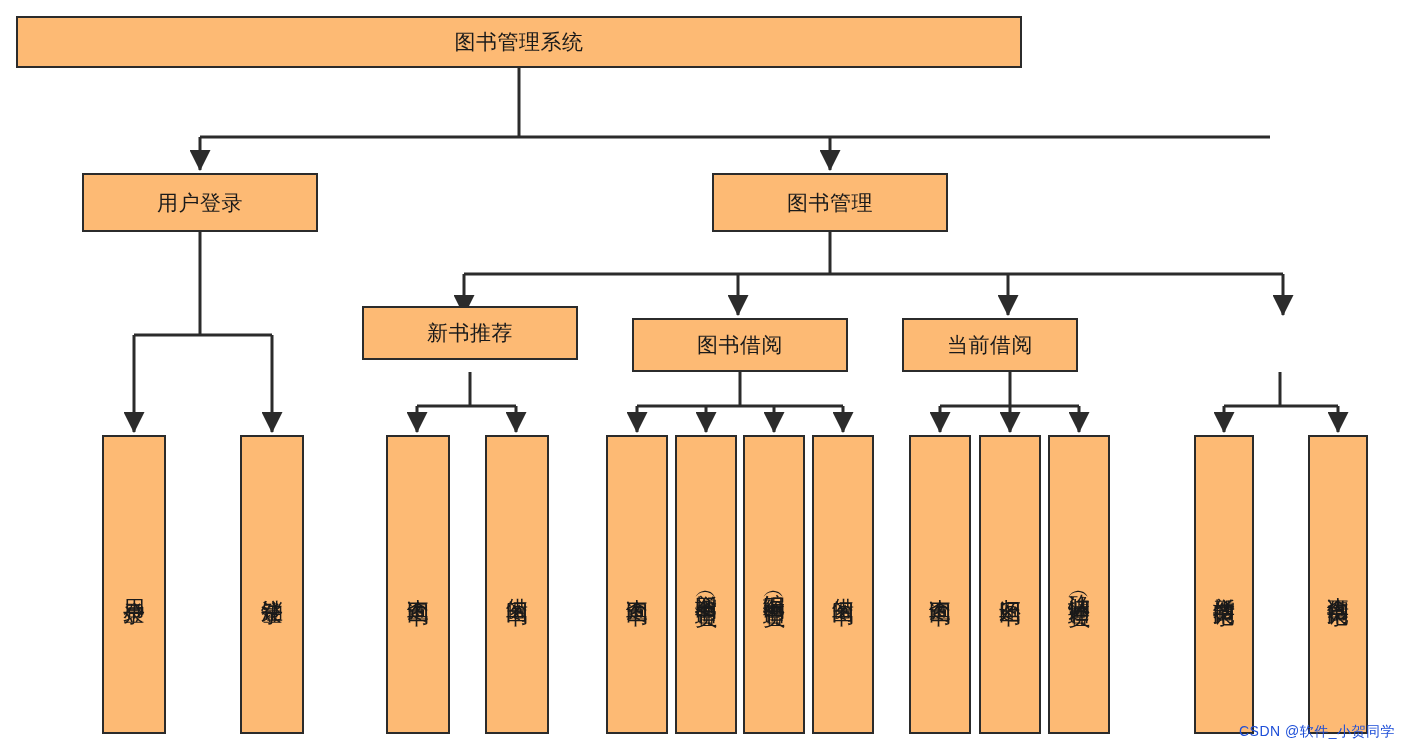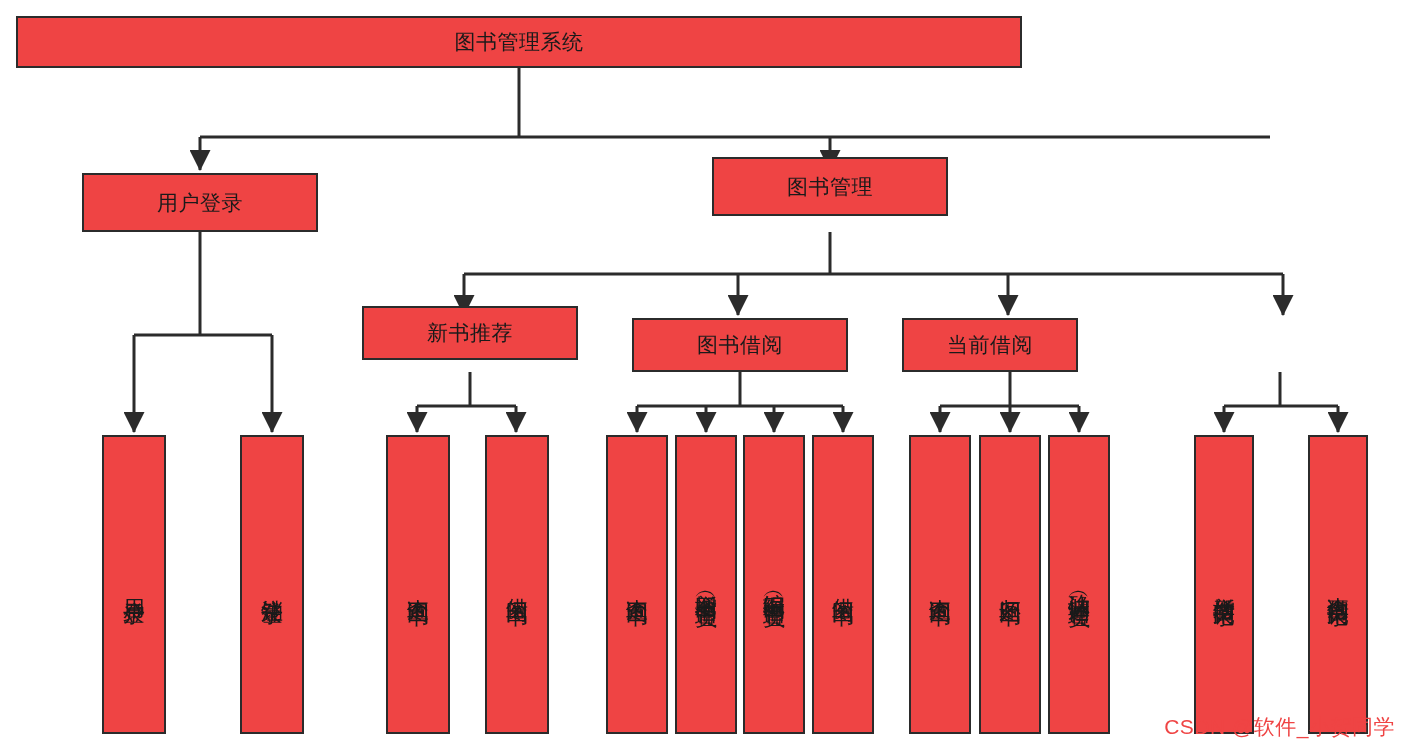--- a/index.html
+++ b/index.html
@@ -21,21 +21,21 @@
     position: absolute;
     left: 0;
     top: 0;
     width: 1405px;
     height: 747px;
   }
   .node {
     position: absolute;
     box-sizing: border-box;
     border: 2px solid #2b2b2b;
-    background: #ef4444;
+    background: #fdba74;
     display: flex;
     align-items: center;
     justify-content: center;
     color: #1a1a1a;
   }
   .node .label {
     display: block;
     text-align: center;
     line-height: 1.14;
     letter-spacing: 0.5px;
@@ -54,22 +54,22 @@
     text-orientation: upright;
     font-size: 22px;
     line-height: 1.08;
     letter-spacing: 2px;
     max-height: 100%;
   }
   #watermark {
     position: absolute;
     right: 10px;
     bottom: 6px;
-    font-size: 21px;
-    color: #ef4444;
+    font-size: 14px;
+    color: #1d4ed8;
     letter-spacing: 0.5px;
     white-space: nowrap;
     pointer-events: none;
   }
 </style>
 </head>
 <body>
 
 <div id="canvas">
 
@@ -125,21 +125,21 @@
   </svg>
 
   <div class="node horizontal" style="left:16px; top:16px; width:1006px; height:52px;">
     <span class="label">图书管理系统</span>
   </div>
 
   <div class="node horizontal" style="left:82px; top:173px; width:236px; height:59px;">
     <span class="label">用户登录</span>
   </div>
 
-  <div class="node horizontal" style="left:712px; top:157px; width:236px; height:59px;">
+  <div class="node horizontal" style="left:712px; top:173px; width:236px; height:59px;">
     <span class="label">图书管理</span>
   </div>
 
   <div class="node horizontal" style="left:362px; top:306px; width:216px; height:54px;">
     <span class="label">新书推荐</span>
   </div>
 
   <div class="node horizontal" style="left:632px; top:318px; width:216px; height:54px;">
     <span class="label">图书借阅</span>
   </div>

